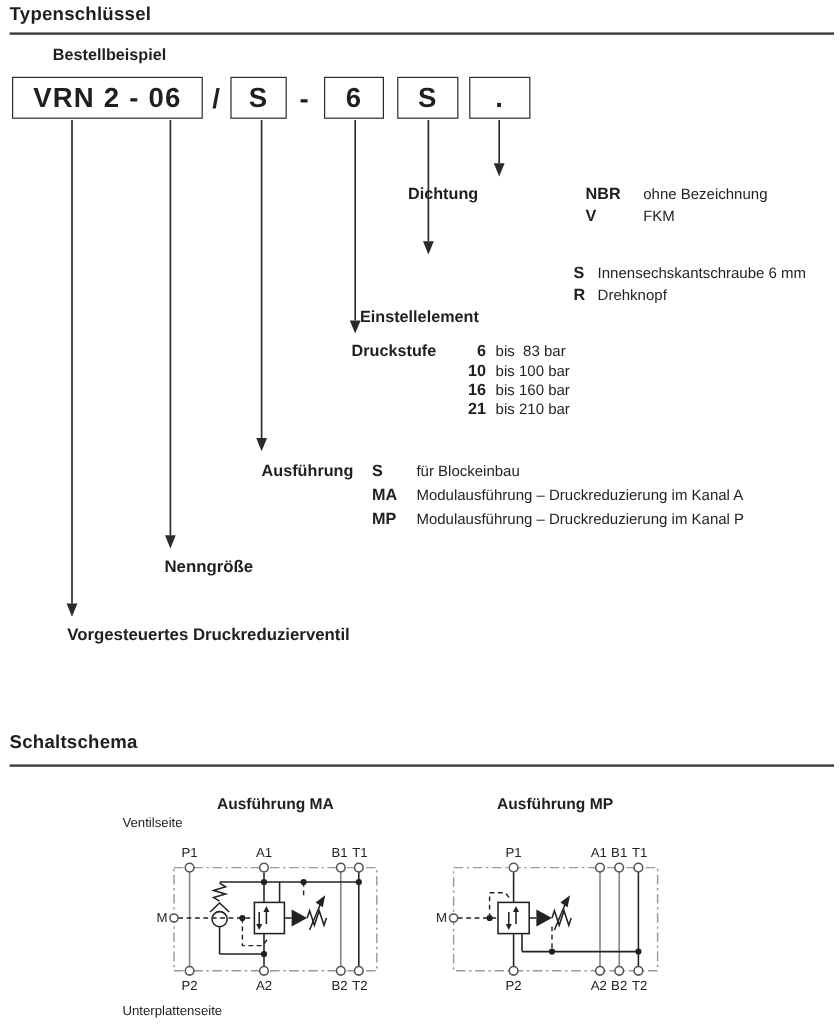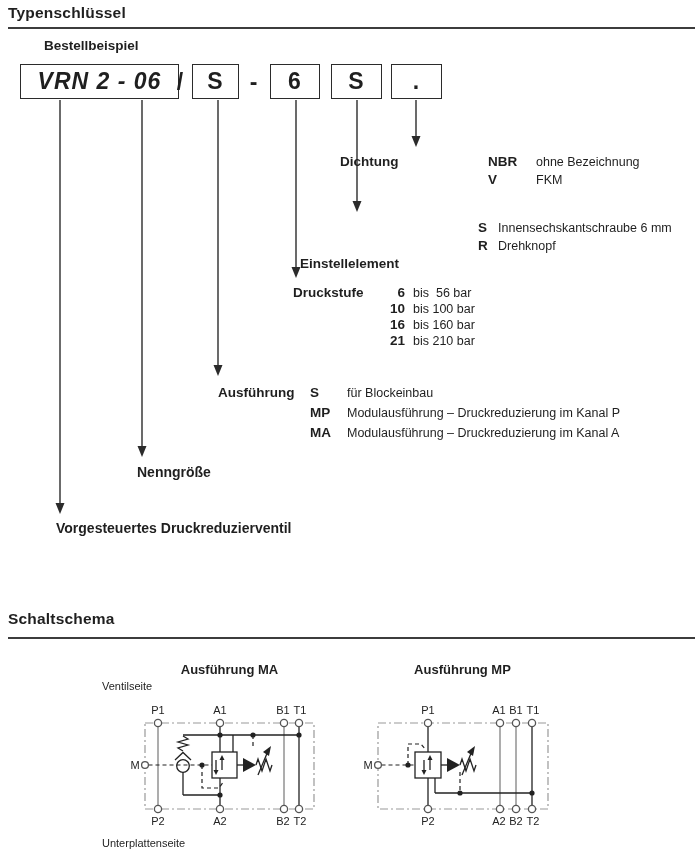--- a/index.html
+++ b/index.html
@@ -30,21 +30,21 @@
 </head>
 <body>
 
 <div class="page">
 
   <div class="abs h-sec" style="left:8px;top:4px;">Typenschlüssel</div>
   <div class="abs rule" style="left:8px;top:27px;width:687px;"></div>
 
   <div class="abs h-sub" style="left:8px;top:38px;">Bestellbeispiel</div>
 
-  <div class="codebox" style="left:20px;width:157px;font-style:italic;">VRN 2 - 06</div>
+  <div class="codebox" style="left:10px;width:157px;">VRN 2 - 06</div>
   <div class="codesep" style="left:169px;width:22px;">/</div>
   <div class="codebox" style="left:192px;width:45px;">S</div>
   <div class="codesep" style="left:239px;width:29px;">-</div>
   <div class="codebox" style="left:270px;width:48px;">6</div>
   <div class="codebox" style="left:331px;width:49px;">S</div>
   <div class="codebox" style="left:391px;width:49px;">.</div>
 
   <svg class="overlay" width="700" height="862" viewBox="0 0 700 862">
     <g stroke="#2b2b2b" stroke-width="1.4" fill="#2b2b2b">
       <g>
@@ -100,21 +100,21 @@
         <span class="lg-desc" style="margin-left:6px;">Drehknopf</span>
       </div>
     </div>
   </div>
 
   <div class="legend" style="left:293px;top:285px;line-height:16px;">
     <div class="lg-label" style="width:90px;text-align:left;">Druckstufe</div>
     <div class="lg-rows">
       <div class="lg-row">
         <span class="lg-code" style="width:22px;text-align:right;">6</span>
-        <span class="lg-desc" style="margin-left:8px;">bis  56 bar</span>
+        <span class="lg-desc" style="margin-left:8px;">bis  83 bar</span>
       </div>
       <div class="lg-row">
         <span class="lg-code" style="width:22px;text-align:right;">10</span>
         <span class="lg-desc" style="margin-left:8px;">bis 100 bar</span>
       </div>
       <div class="lg-row">
         <span class="lg-code" style="width:22px;text-align:right;">16</span>
         <span class="lg-desc" style="margin-left:8px;">bis 160 bar</span>
       </div>
       <div class="lg-row">
@@ -125,26 +125,26 @@
   </div>
 
   <div class="legend" style="left:218px;top:383px;line-height:20px;">
     <div class="lg-label" style="width:88px;text-align:left;">Ausführung</div>
     <div class="lg-rows" style="margin-left:4px;">
       <div class="lg-row">
         <span class="lg-code" style="width:30px;">S</span>
         <span class="lg-desc" style="margin-left:7px;">für Blockeinbau</span>
       </div>
       <div class="lg-row">
+        <span class="lg-code" style="width:30px;">MA</span>
+        <span class="lg-desc" style="margin-left:7px;">Modulausführung – Druckreduzierung im Kanal A</span>
+      </div>
+      <div class="lg-row">
         <span class="lg-code" style="width:30px;">MP</span>
         <span class="lg-desc" style="margin-left:7px;">Modulausführung – Druckreduzierung im Kanal P</span>
-      </div>
-      <div class="lg-row">
-        <span class="lg-code" style="width:30px;">MA</span>
-        <span class="lg-desc" style="margin-left:7px;">Modulausführung – Druckreduzierung im Kanal A</span>
       </div>
     </div>
   </div>
 
   <div class="abs big-label" style="left:137px;top:464px;">Nenngröße</div>
   <div class="abs big-label" style="left:56px;top:520px;text-align:right;">Vorgesteuertes Druckreduzierventil</div>
 
   <div class="abs h-sec" style="left:8px;top:610px;">Schaltschema</div>
   <div class="abs rule" style="left:8px;top:637px;width:687px;"></div>
 

